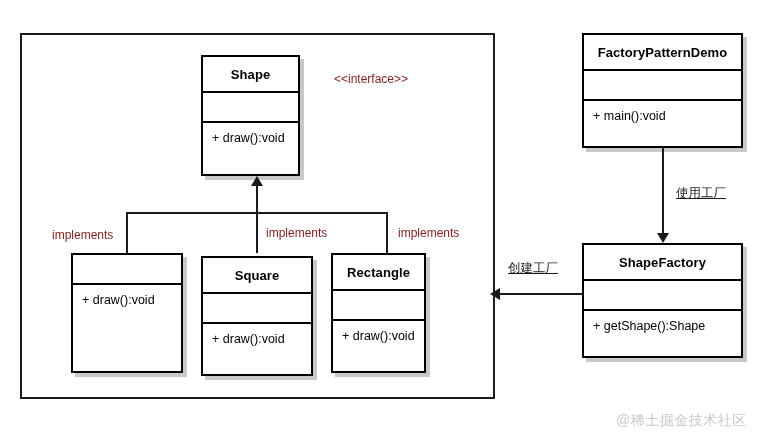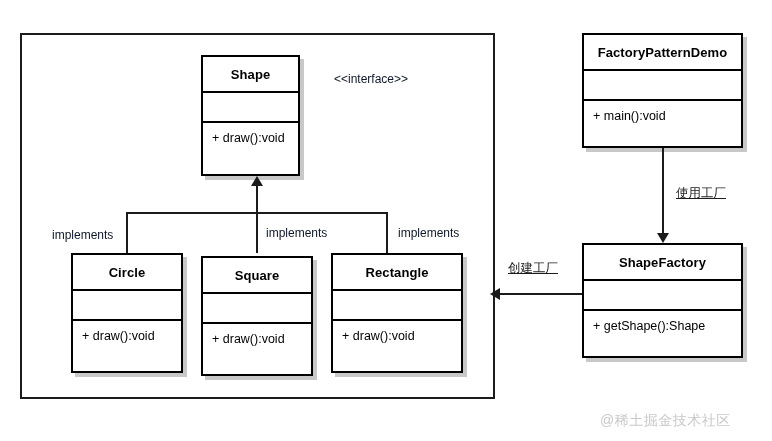--- a/index.html
+++ b/index.html
@@ -59,21 +59,21 @@
     padding: 7px 0 0 9px;
     font-size: 12.5px;
     color: #000000;
     line-height: 16px;
   }
 
   
   .label {
     position: absolute;
     font-size: 12px;
-    color: #0f172a;
+    color: #7f1d1d;
     white-space: nowrap;
     line-height: 14px;
     text-align: right;
   }
   .label-cn {
     position: absolute;
     font-size: 12.5px;
     color: #1b1b1b;
     white-space: nowrap;
     line-height: 14px;
@@ -147,32 +147,31 @@
 
   <div class="edge-v" style="left:126px; top:212px; height:41px;"></div>
   <div class="edge-v" style="left:256px; top:212px; height:41px;"></div>
   <div class="edge-v" style="left:386px; top:212px; height:41px;"></div>
 
   <span class="label" style="left:52px; top:228px;">implements</span>
   <span class="label" style="left:266px; top:226px;">implements</span>
   <span class="label" style="left:398px; top:226px;">implements</span>
 
   <div class="uml-class" style="left:71px; top:253px; width:112px; height:120px;">
-    <div class="uml-title">Circle</div>
     <div class="uml-attrs"></div>
     <div class="uml-methods">+ draw():void</div>
   </div>
 
   <div class="uml-class" style="left:201px; top:256px; width:112px; height:120px;">
     <div class="uml-title">Square</div>
     <div class="uml-attrs"></div>
     <div class="uml-methods">+ draw():void</div>
   </div>
 
-  <div class="uml-class" style="left:331px; top:253px; width:132px; height:120px;">
+  <div class="uml-class" style="left:331px; top:253px; width:95px; height:120px;">
     <div class="uml-title">Rectangle</div>
     <div class="uml-attrs"></div>
     <div class="uml-methods">+ draw():void</div>
   </div>
 
   <div class="uml-class" style="left:582px; top:243px; width:161px; height:115px;">
     <div class="uml-title">ShapeFactory</div>
     <div class="uml-attrs"></div>
     <div class="uml-methods">+ getShape():Shape</div>
   </div>
@@ -184,15 +183,15 @@
   </div>
 
   <div class="edge-v" style="left:662px; top:148px; height:85px;"></div>
   <div class="arrow-down" style="left:657px; top:233px;"></div>
   <span class="label-cn" style="left:676px; top:186px;">使用工厂</span>
 
   <div class="edge-h" style="left:500px; top:293px; width:82px;"></div>
   <div class="arrow-left" style="left:490px; top:288px;"></div>
   <span class="label-cn" style="left:508px; top:261px;">创建工厂</span>
 
-  <span class="watermark" style="left:600px; top:412px;">@稀土掘金技术社区</span>
+  <span class="watermark" style="left:616px; top:412px;">@稀土掘金技术社区</span>
 
 </div>
 
 </body></html>

